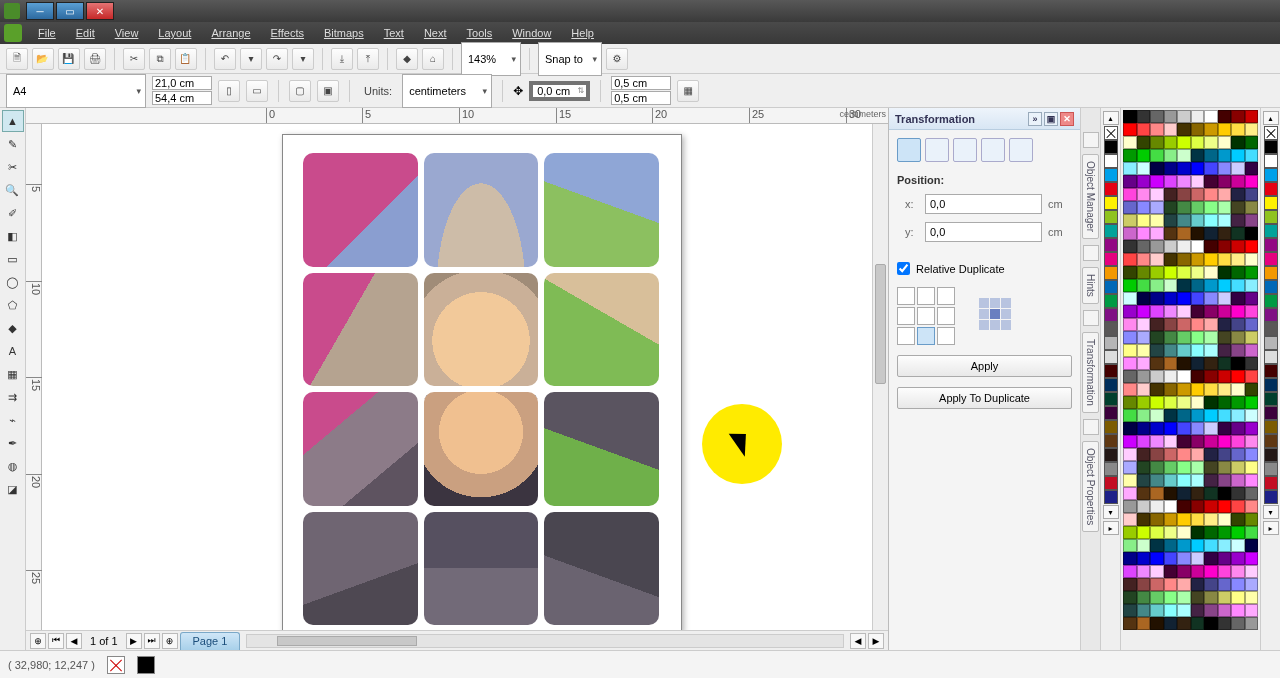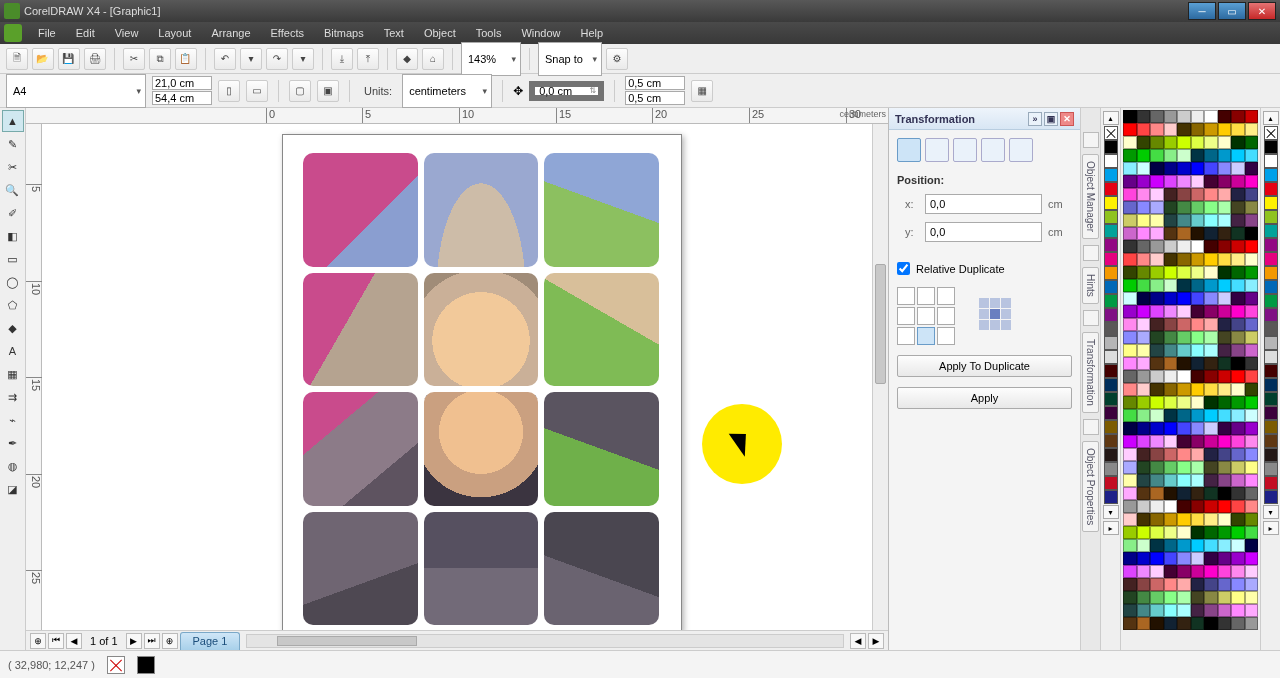--- a/index.html
+++ b/index.html
@@ -12,35 +12,35 @@
 .titlebar .icon { width: 16px; height: 16px; background: #4a8c2a; border-radius: 2px; margin-right: 4px; }
 .titlebar .title { color: #ddd; font-size: 11px; flex: 1; }
 .titlebar .winbtn { width: 28px; height: 18px; margin-left: 2px; border: 1px solid #222; display:flex; align-items:center; justify-content:center; font-size:10px; color:#fff;}
 .btn-min { background: linear-gradient(#5a9fd4,#2d6aa0); }
 .btn-max { background: linear-gradient(#5a9fd4,#2d6aa0); }
 .btn-close { background: linear-gradient(#e57373,#c62828); }
 
 
 .menubar { height: 22px; background: linear-gradient(#4a4a4a,#383838); display: flex; align-items: center; padding: 0 2px; }
 .menubar .appicon { width:18px; height:18px; background:#5aa02a; border-radius:3px; margin:0 6px 0 2px; }
-.menubar .menuitem { color: #ddd; padding: 3px 10px; cursor: default; }
+.menubar .menuitem { color: #ddd; padding: 3px 10px; cursor: default; text-decoration: underline; }
 
 
 .toolbar { height: 30px; background: #efefef; border-bottom:1px solid #ccc; display:flex; align-items:center; padding:0 6px; gap:4px; }
 .tbtn { width:22px; height:22px; border:1px solid #ccc; background:linear-gradient(#fdfdfd,#eaeaea); border-radius:2px; display:flex; align-items:center; justify-content:center; font-size:10px; color:#444;}
 .tsep { width:1px; height:22px; background:#ccc; margin:0 4px; }
 .tdropdown { height:34px; border:1px solid #aaa; background:#fff; padding:0 18px 0 6px; display:flex; align-items:center; position:relative; min-width:60px; }
 .tdropdown::after { content:"▾"; position:absolute; right:4px; color:#555; font-size:9px;}
 .tlabel { color:#444; padding:0 4px;}
 
 
 .propbar { height: 34px; background:#efefef; border-bottom:1px solid #ccc; display:flex; align-items:center; padding:0 6px; gap:6px;}
 .dimbox { display:flex; flex-direction:column; gap:1px;}
 .diminput { width:60px; height:14px; border:1px solid #aaa; background:#fff; font-size:10px; padding:0 2px; display:flex; align-items:center;}
-.spinbox { width:75px; height:20px; border:6px solid #737373; background:#fff; display:flex; align-items:center; padding:0 4px; position:relative;}
+.spinbox { width:61px; height:20px; border:4px solid #737373; background:#fff; display:flex; align-items:center; padding:0 4px; position:relative;}
 .spinbox::after { content:"⇅"; position:absolute; right:2px; font-size:8px; color:#888;}
 
 
 .mainrow { flex:1; display:flex; min-height:0; }
 
 
 .toolbox { width:26px; background:#efefef; border-right:1px solid #ccc; display:flex; flex-direction:column; padding:2px 0; gap:1px; align-items:center;}
 .toolbox .tool { width:22px; height:22px; border:1px solid transparent; display:flex; align-items:center; justify-content:center; font-size:11px; color:#333;}
 .toolbox .tool.active { border:1px solid #7aa; background:#d0e8f0; }
 
@@ -137,37 +137,36 @@
 
 .ruler-units { position:absolute; right:2px; top:1px; font-size:9px; color:#666;}
 </style>
 </head>
 <body>
 
 <div class="window">
 
   <div class="titlebar">
     <div class="icon"></div>
-    <div class="title">CorelDRAW X4 - [Graphic1]</div>
     <div class="winbtn btn-min">─</div>
     <div class="winbtn btn-max">▭</div>
     <div class="winbtn btn-close">✕</div>
   </div>
 
   <div class="menubar">
     <div class="appicon"></div>
     <div class="menuitem">File</div>
     <div class="menuitem">Edit</div>
     <div class="menuitem">View</div>
     <div class="menuitem">Layout</div>
     <div class="menuitem">Arrange</div>
     <div class="menuitem">Effects</div>
     <div class="menuitem">Bitmaps</div>
     <div class="menuitem">Text</div>
-    <div class="menuitem">Object</div>
+    <div class="menuitem">Next</div>
     <div class="menuitem">Tools</div>
     <div class="menuitem">Window</div>
     <div class="menuitem">Help</div>
   </div>
 
   <div class="toolbar">
     <div class="tbtn">🗎</div>
     <div class="tbtn">📂</div>
     <div class="tbtn">💾</div>
     <div class="tbtn">🖨</div>
@@ -375,24 +374,24 @@
                 <div></div>
                 <div></div>
                 <div style="background:#6a7fc0"></div>
                 <div></div>
                 <div></div>
                 <div></div>
                 <div></div>
             </div>
           </div>
           <div class="dockbtn">
-              <span>Apply To Duplicate</span>
+              <span>Apply</span>
             </div>
           <div class="dockbtn">
-              <span>Apply</span>
+              <span>Apply To Duplicate</span>
             </div>
         </div>
       </div>
 
       <div class="docker-tabs">
         <div class="vicon"></div>
         <div class="vtab">Object Manager</div>
         <div class="vicon"></div>
         <div class="vtab">Hints</div>
         <div class="vicon"></div>

